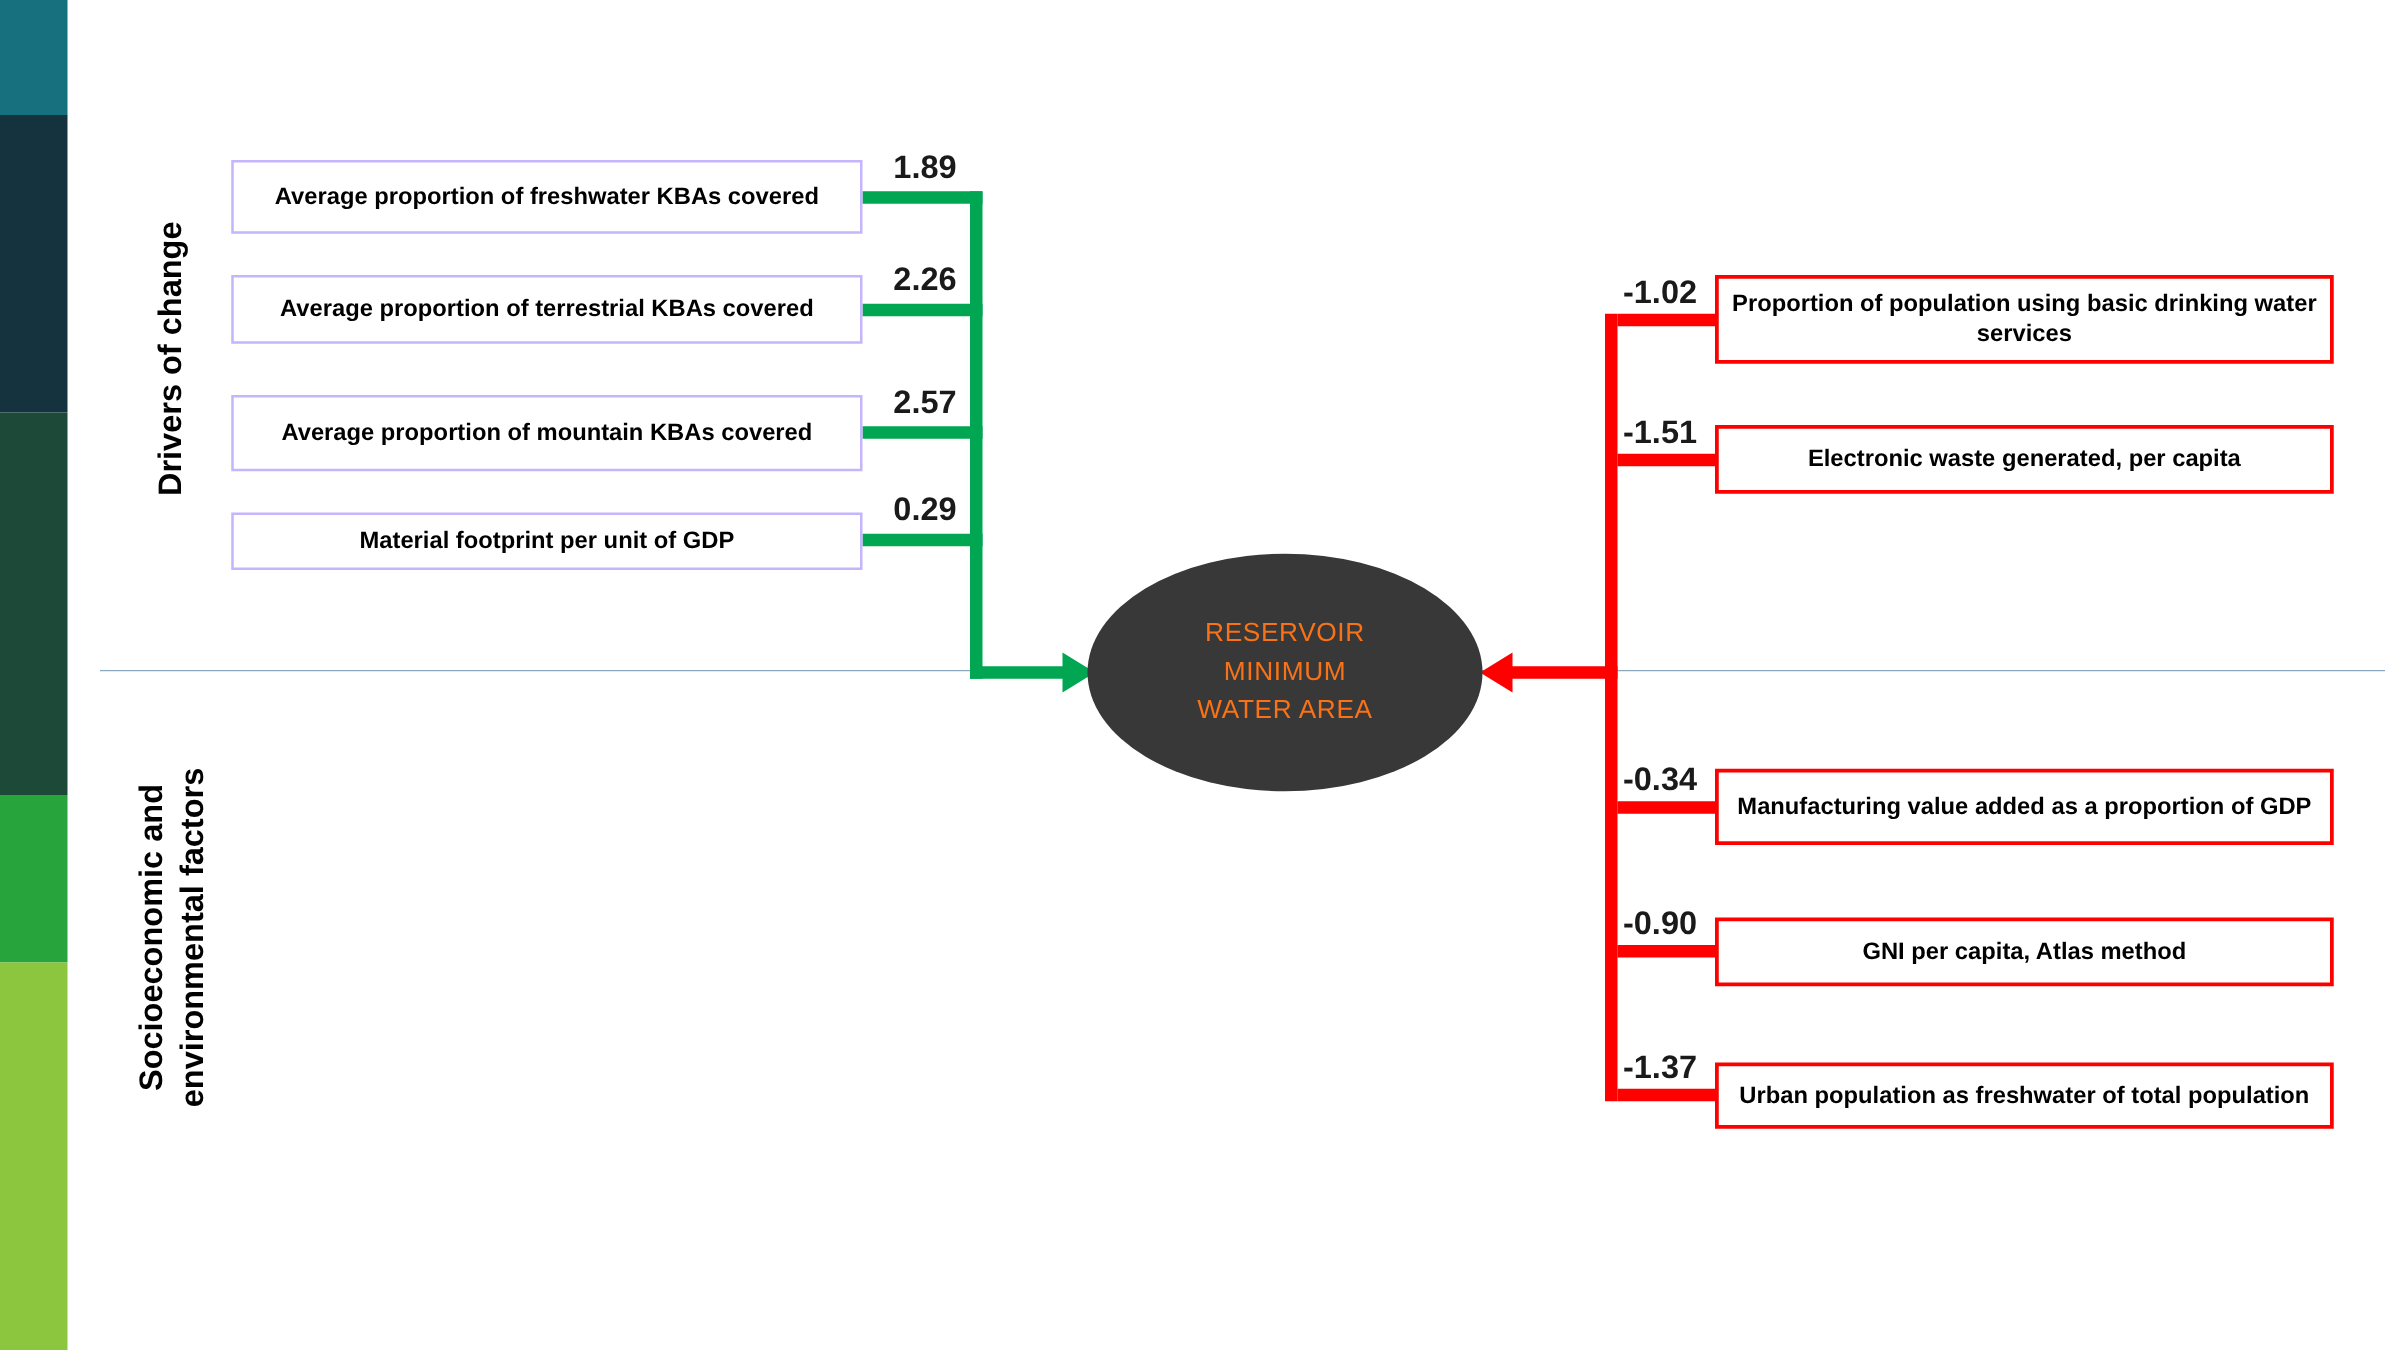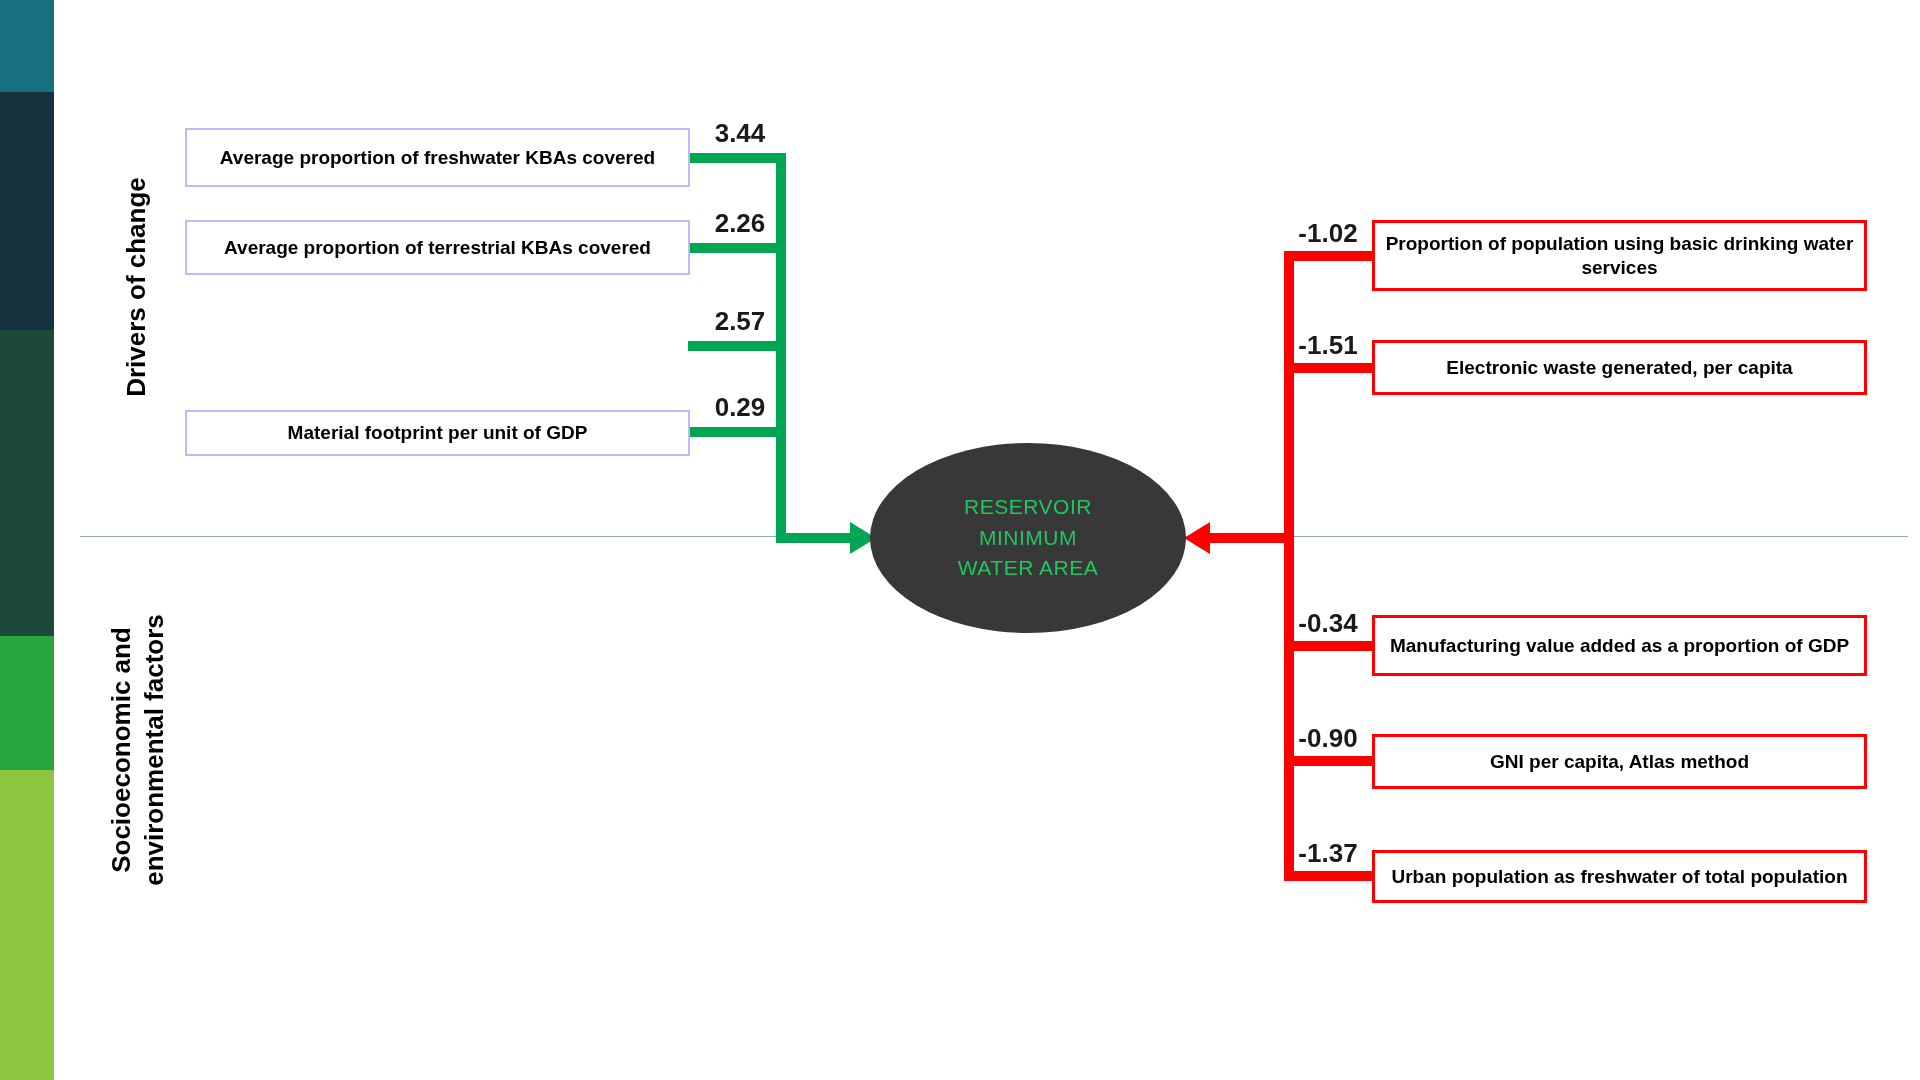--- a/index.html
+++ b/index.html
@@ -37,21 +37,21 @@
   .gcon { position:absolute; left:688px; width:98px; height:10px; background:#00A651; z-index:1; }
   .rcon { position:absolute; left:1294px; width:78px; height:10px; background:#FF0000; z-index:1; }
   .gtrunk { position:absolute; left:776px; top:153px; width:10px; height:390px; background:#00A651; z-index:1; }
   .rtrunk { position:absolute; left:1284px; top:251px; width:10px; height:630px; background:#FF0000; z-index:1; }
   .gbar { position:absolute; left:776px; top:533px; width:76px; height:10px; background:#00A651; z-index:1; }
   .rbar { position:absolute; left:1208px; top:533px; width:86px; height:10px; background:#FF0000; z-index:1; }
   .garrow { position:absolute; left:850px; top:522px; width:0; height:0; border-top:16px solid transparent; border-bottom:16px solid transparent; border-left:26px solid #00A651; z-index:1; }
   .rarrow { position:absolute; left:1184px; top:522px; width:0; height:0; border-top:16px solid transparent; border-bottom:16px solid transparent; border-right:26px solid #FF0000; z-index:1; }
 
   
-  .center-node { position:absolute; left:870px; top:443px; width:316px; height:190px; background:#383838; border-radius:50%; display:flex; flex-direction:column; align-items:center; justify-content:center; color:#22c55e; font-size:21px; letter-spacing:0.5px; line-height:1.45; z-index:2; text-align:center; }
+  .center-node { position:absolute; left:870px; top:443px; width:316px; height:190px; background:#383838; border-radius:50%; display:flex; flex-direction:column; align-items:center; justify-content:center; color:#f97316; font-size:21px; letter-spacing:0.5px; line-height:1.45; z-index:2; text-align:center; }
 </style>
 </head>
 <body>
 
 <div class="canvas">
 
   <div class="stripe">
     <div class="seg s1"></div>
     <div class="seg s2"></div>
     <div class="seg s3"></div>
@@ -62,23 +62,24 @@
   <div class="divider"></div>
 
   <div class="axis-label axis-drivers">Drivers of change</div>
   <div class="axis-label axis-socio">
     <span>Socioeconomic and</span><br>
     <span>environmental factors</span>
   </div>
 
   <div class="fbox gbox" style="top:128px; height:59px;">Average proportion of freshwater KBAs covered</div>
   <div class="fbox gbox" style="top:220px; height:55px;">Average proportion of terrestrial KBAs covered</div>
+  <div class="fbox gbox" style="top:316px; height:61px;">Average proportion of mountain KBAs covered</div>
   <div class="fbox gbox" style="top:410px; height:46px;">Material footprint per unit of GDP</div>
 
-  <div class="val gval" style="top:118px;">3.44</div>
+  <div class="val gval" style="top:118px;">1.89</div>
   <div class="val gval" style="top:208px;">2.26</div>
   <div class="val gval" style="top:306px;">2.57</div>
   <div class="val gval" style="top:392px;">0.29</div>
 
   <div class="gcon" style="top:153px;"></div>
   <div class="gcon" style="top:243px;"></div>
   <div class="gcon" style="top:341px;"></div>
   <div class="gcon" style="top:427px;"></div>
   <div class="gtrunk"></div>
   <div class="gbar"></div>

